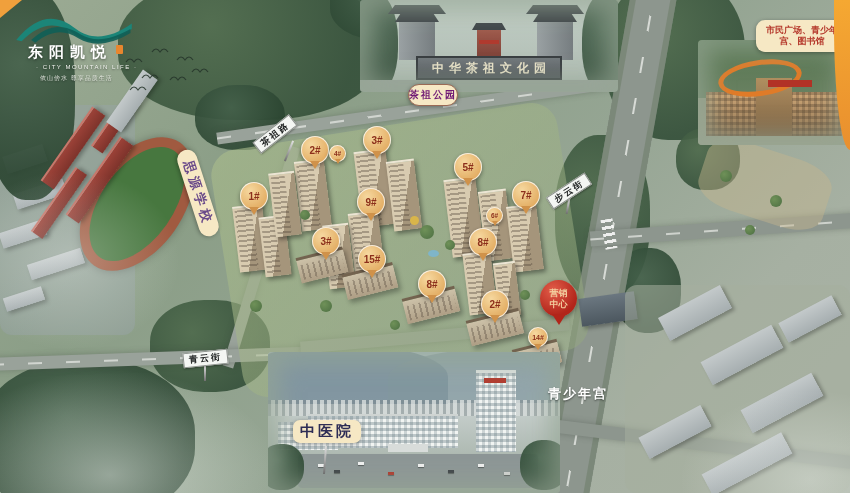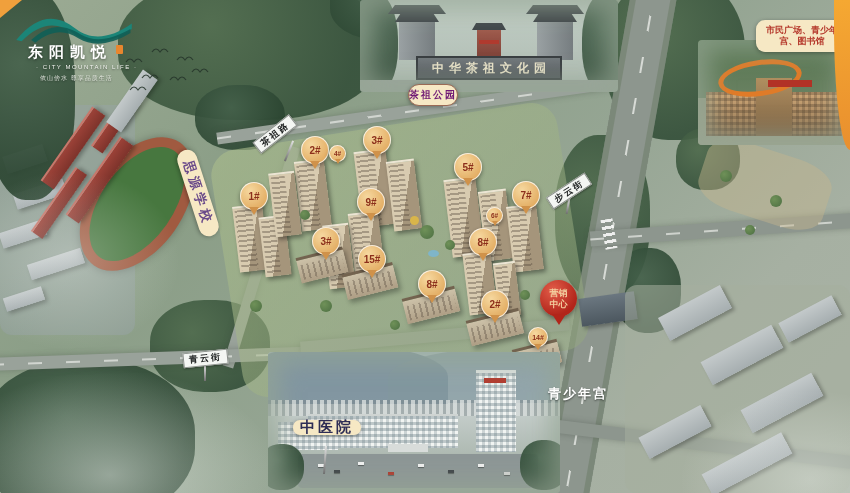--- a/index.html
+++ b/index.html
@@ -238,21 +238,21 @@
 
   <div class="pill" style="left:408px;top:84px;width:50px;height:22px;border:1px solid #9a6a55;color:#701a75;font-size:10px;letter-spacing:2px">
     <span style="position:static">茶祖公园</span>
   </div>
   <div class="pill" style="left:756px;top:20px;width:92px;height:32px;border-radius:9px;color:#b5392c;font-size:9px;line-height:1.25;text-align:center;padding:2px">
     <span style="position:static">市民广场、青少年宫、图书馆</span>
   </div>
   <div class="pill" style="left:153px;top:183px;width:90px;height:20px;color:#6a4a8a;font-size:13px;letter-spacing:4px;transform:rotate(72deg)">
     <span style="position:static">思源学校</span>
   </div>
-  <div class="pill" style="left:293px;top:420px;width:68px;height:15px;border-radius:7px;color:#2e2d55;font-size:15px;letter-spacing:3px">
+  <div class="pill" style="left:293px;top:420px;width:68px;height:23px;border-radius:7px;color:#2e2d55;font-size:15px;letter-spacing:3px">
     <span style="position:static">中医院</span>
   </div>
   <i class="rpole" style="left:324px;top:446px;height:28px;transform:rotate(4deg)"></i>
 
   <div class="mk" style="left:240px;top:182px">
       <span style="position:static">1#</span>
     </div>
   <div class="mk" style="left:301px;top:136px">
       <span style="position:static">2#</span>
     </div>

